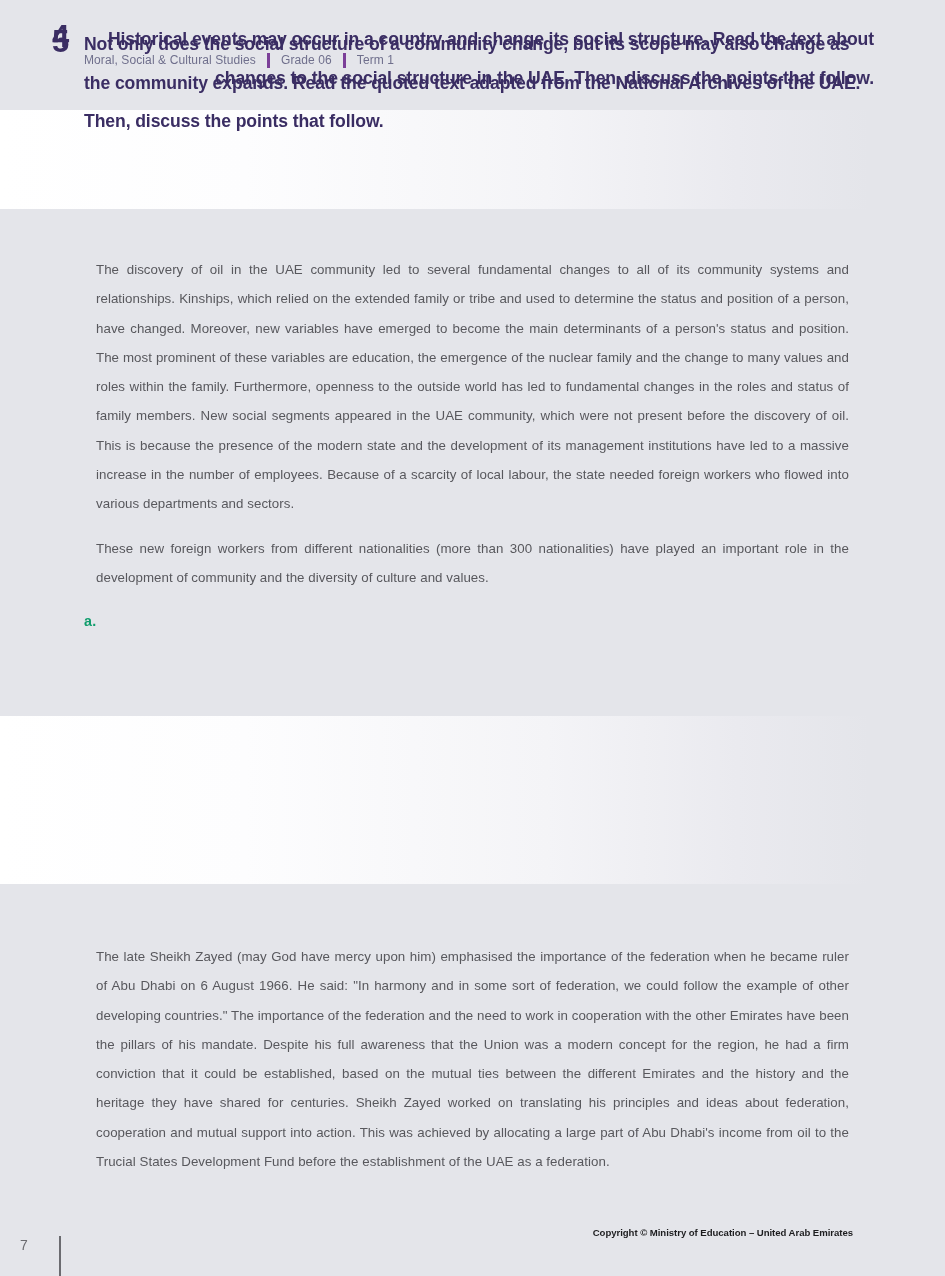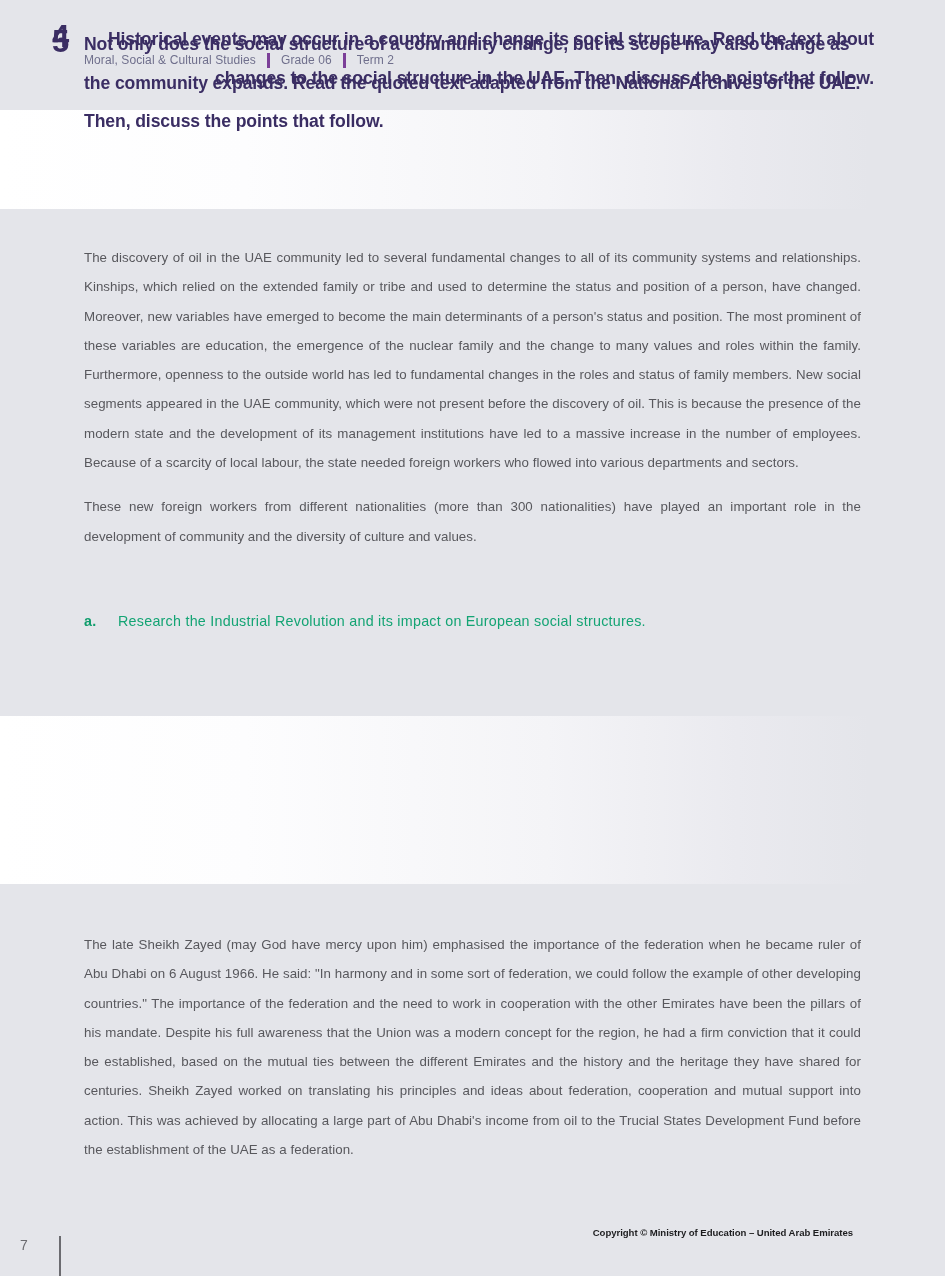--- a/index.html
+++ b/index.html
@@ -94,21 +94,21 @@
     position: absolute;
     left: 84px;
     width: 777px;
   }
   .body-p {
     font-size: 13.3px;
     color: #58585d;
     line-height: 29.3px;
     text-align: justify;
     text-justify: inter-word;
-    margin: 0;
+    margin: 12px;
     letter-spacing: 0.05px;
   }
   .body-p + .body-p { margin-top: 15px; }
 
   .block-4 { top: 243px; }
   .block-5 { top: 930px; }
 
   
   .sub-item {
     position: absolute;
@@ -162,37 +162,36 @@
 </head>
 <body>
 
 <div class="page">
 
   <div class="running-header">
     <span class="rh-text">Moral, Social &amp; Cultural Studies</span>
     <span class="rh-sep"></span>
     <span class="rh-text">Grade 06</span>
     <span class="rh-sep"></span>
-    <span class="rh-text">Term 2</span>
+    <span class="rh-text">Term 1</span>
   </div>
 
   <div class="heading-band band-4"></div>
   <div class="heading-inner h4-inner">
     <div class="sec-num">4</div>
     <div class="sec-title">Historical events may occur in a country and change its social structure. Read the text about changes to the social structure in the UAE.  Then, discuss the points that follow.</div>
   </div>
 
   <div class="body-block block-4">
     <p class="body-p">The discovery of oil in the UAE community led to several fundamental changes to all of its community systems and relationships. Kinships, which relied on the extended family or tribe and used to determine the status and position of a person, have changed. Moreover, new variables have emerged to become the main determinants of a person's status and position. The most prominent of these variables are education, the emergence of the nuclear family and the change to many values and roles within the family. Furthermore, openness to the outside world has led to fundamental changes in the roles and status of family members. New social segments appeared in the UAE community, which were not present before the discovery of oil. This is because the presence of the modern state and the development of its management institutions have led to a massive increase in the number of employees. Because of a scarcity of local labour, the state needed foreign workers who flowed into various departments and sectors.</p>
     <p class="body-p">These new foreign workers from different nationalities (more than 300 nationalities) have played an important role in the development of community and the diversity of culture and values.</p>
   </div>
 
   <div class="sub-item">
     <span class="sub-marker">a.</span>
-    <span class="sub-text">Research the Industrial Revolution and its impact on European social structures.</span>
   </div>
 
   <div class="heading-band band-5"></div>
   <div class="heading-inner h5-inner">
     <div class="sec-num">5</div>
     <div class="sec-title">Not only does the social structure of a community change, but its scope may also change as the community expands. Read the quoted text adapted from the National Archives of the UAE.  Then, discuss the points that follow.</div>
   </div>
 
   <div class="body-block block-5">
     <p class="body-p">The late Sheikh Zayed (may God have mercy upon him) emphasised the importance of the federation when he became ruler of Abu Dhabi on 6 August 1966. He said: "In harmony and in some sort of federation, we could follow the example of other developing countries." The importance of the federation and the need to work in cooperation with the other Emirates have been the pillars of his mandate. Despite his full awareness that the Union was a modern concept for the region, he had a firm conviction that it could be established, based on the mutual ties between the different Emirates and the history and the heritage they have shared for centuries. Sheikh Zayed worked on translating his principles and ideas about federation, cooperation and mutual support into action. This was achieved by allocating a large part of Abu Dhabi's income from oil to the Trucial States Development Fund before the establishment of the UAE as a federation.</p>

